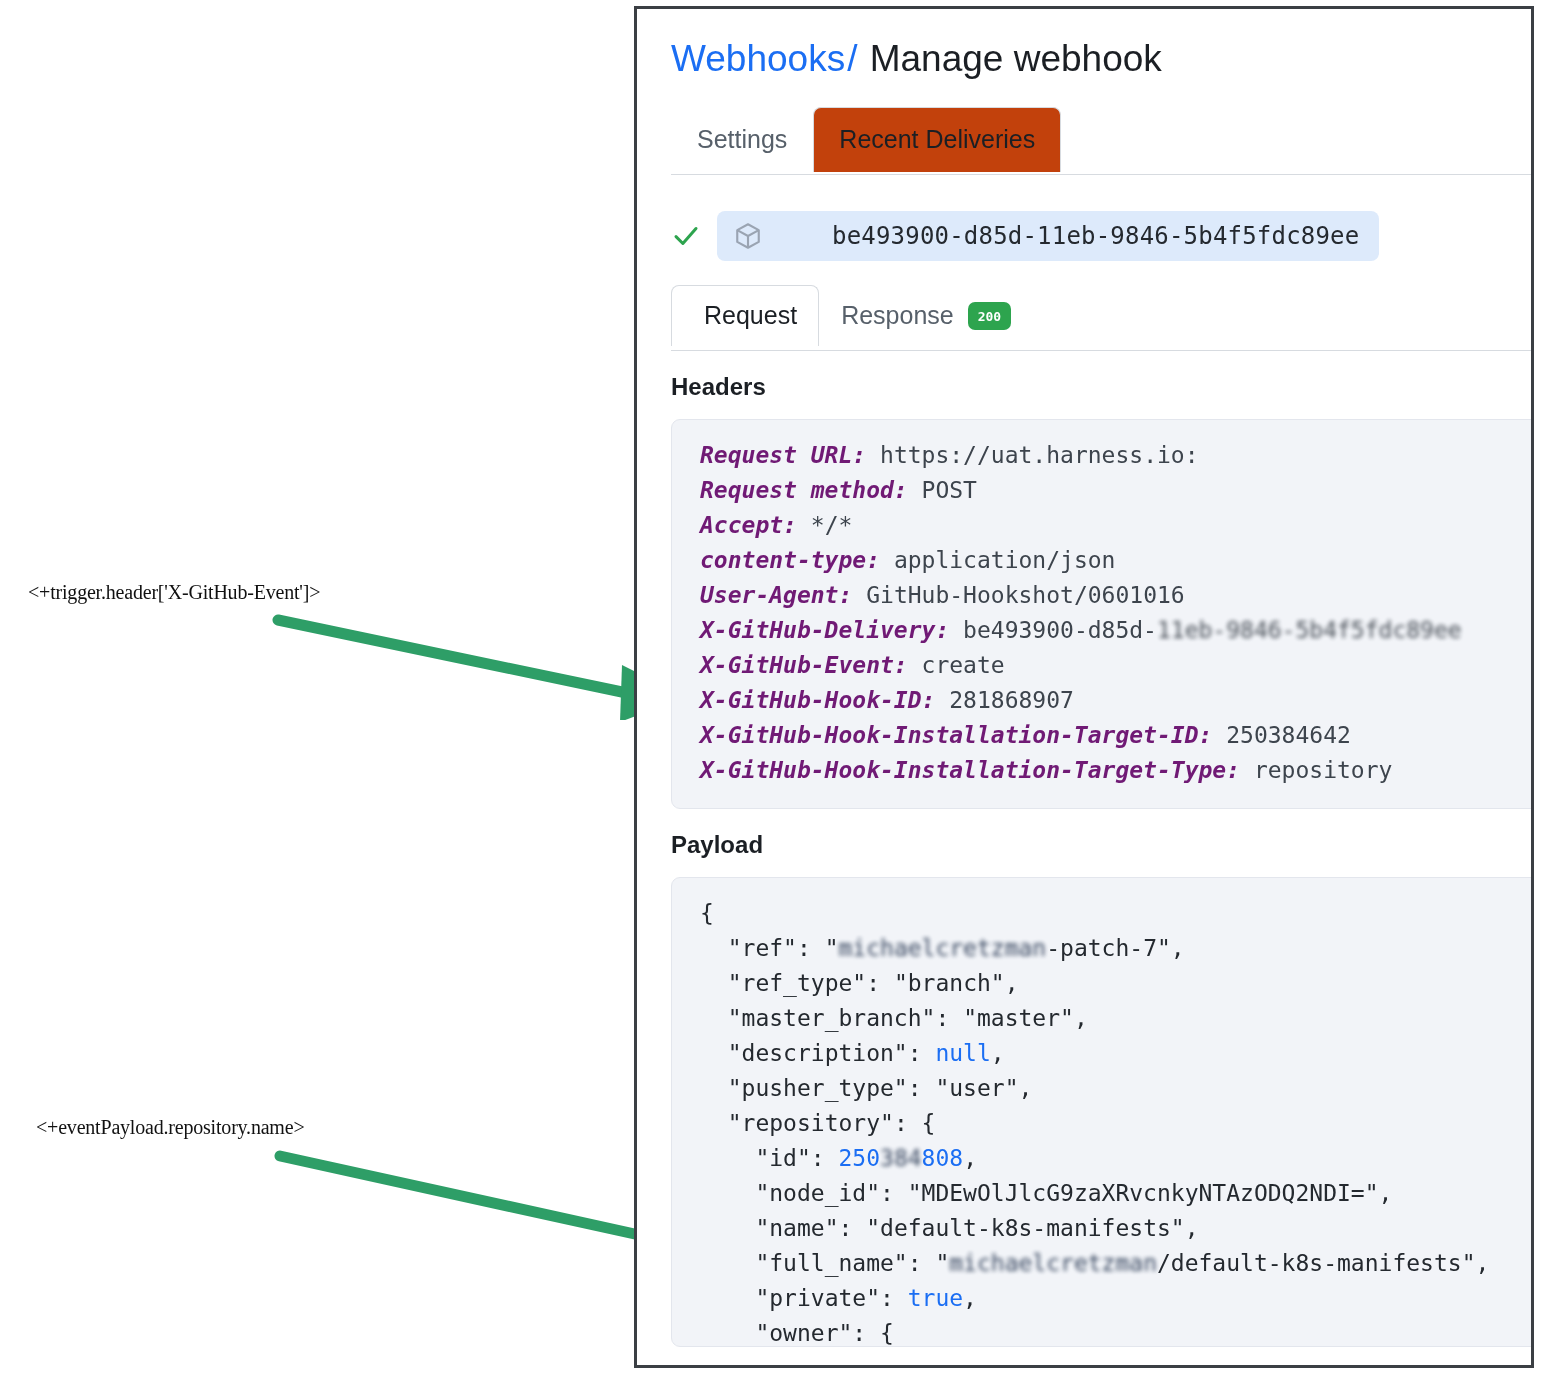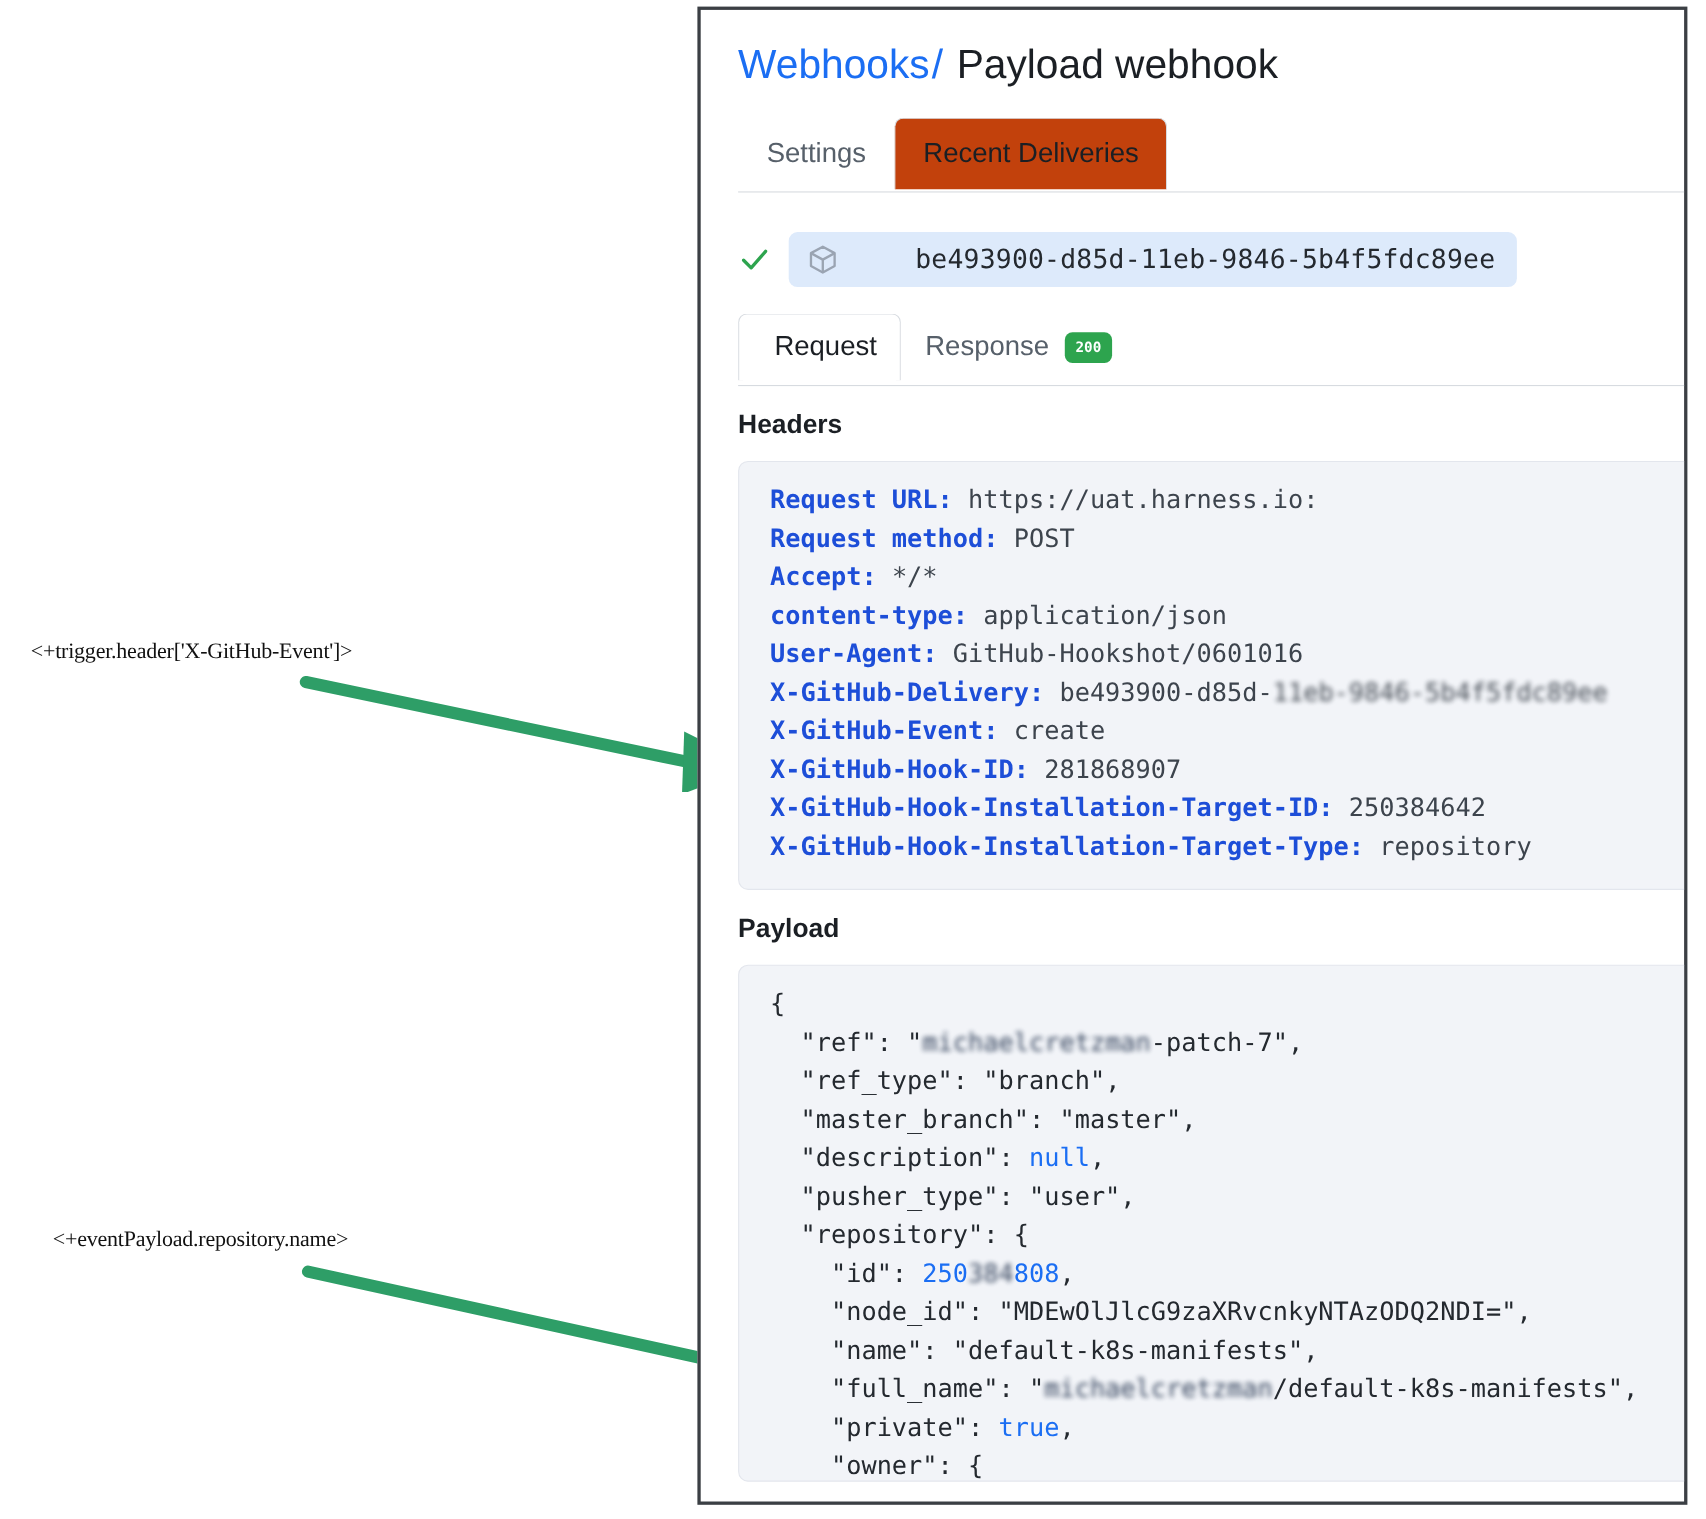--- a/index.html
+++ b/index.html
@@ -20,21 +20,21 @@
   .annotation {
     position: absolute;
     font-family: Liberation Serif, serif;
     font-size: 20px;
     color: #111111;
     white-space: nowrap;
     letter-spacing: -0.2px;
     margin-top: 29px;
   }
   #anno-1 { left: 28px; top: 552px; }
-  #anno-2 { left: 48px; top: 1087px; }
+  #anno-2 { left: 36px; top: 1087px; }
 
   .arrow-svg {
     position: absolute;
     pointer-events: none;
   }
 
   
   .card {
     position: absolute;
     left: 634px;
@@ -217,21 +217,21 @@
     line-height: 35px;
     color: #24292f;
     white-space: nowrap;
     overflow: hidden;
   }
   .code-panel.payload {
     padding-bottom: 0;
     height: 470px;
   }
   .code-line { white-space: pre; }
-  .hkey { font-weight: bold; color: #1d4ed8; }
+  .hkey { font-weight: bold; color: #701a75; font-style: italic; }
   .hval { color: #3d444d; }
   .jkey { color: #24292f; }
   .jstr { color: #24292f; }
   .jlit { color: #1b6ef3; }
   .jnum { color: #1b6ef3; }
 
   
   .blur {
     filter: blur(2.2px);
     opacity: 0.95;
@@ -253,21 +253,21 @@
 
 <svg class="arrow-svg" id="arrow-2" style="left:272px; top:1148px;" width="450" height="130" viewBox="0 0 450 130">
   <line x1="8" y1="8" x2="390" y2="92" stroke="#2e9e67" stroke-width="11" stroke-linecap="round"></line>
   <polygon points="388,66 450,98 386,122" fill="#2e9e67"></polygon>
 </svg>
 
 <div class="card">
   <div class="card-inner">
 
     <div class="breadcrumb">
-      <span class="crumb-link">Webhooks</span><span class="crumb-sep">/</span> <span class="crumb-current">Payload webhook</span>
+      <span class="crumb-link">Webhooks</span><span class="crumb-sep">/</span> <span class="crumb-current">Manage webhook</span>
     </div>
 
     <div class="tabstrip">
       <div class="tab">Settings</div><div class="tab selected">Recent Deliveries</div>
     </div>
 
     <div class="delivery-row">
       <svg class="check-icon" viewBox="0 0 24 24">
         <path d="M4 12.5 L9.5 18 L20 6" fill="none" stroke="#2da44e" stroke-width="2.4" stroke-linecap="round" stroke-linejoin="round"></path>
       </svg>

